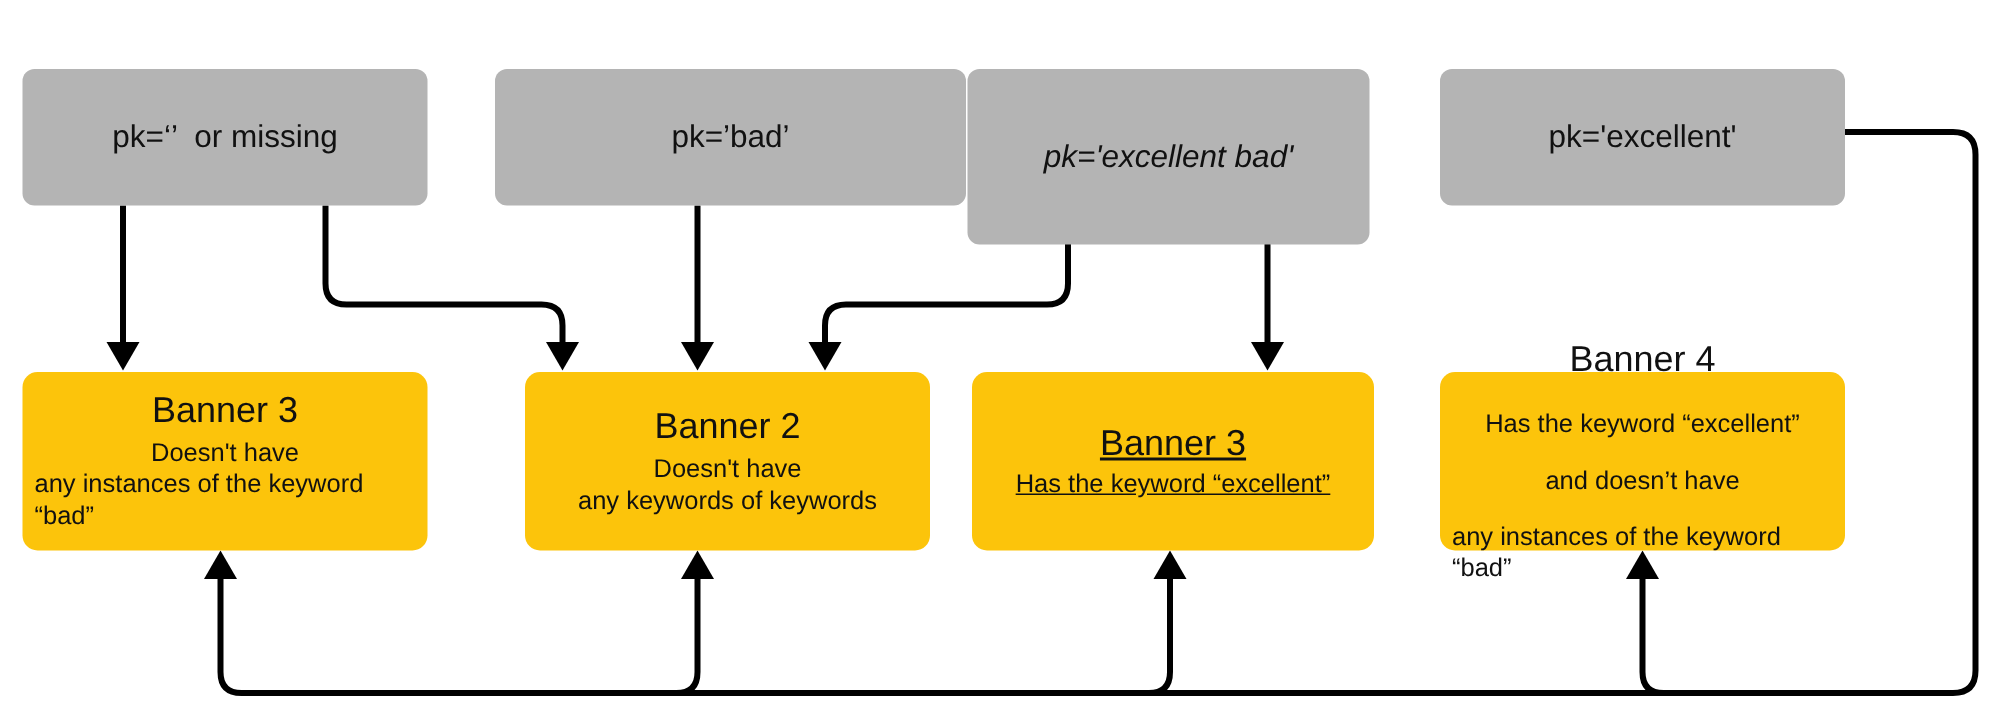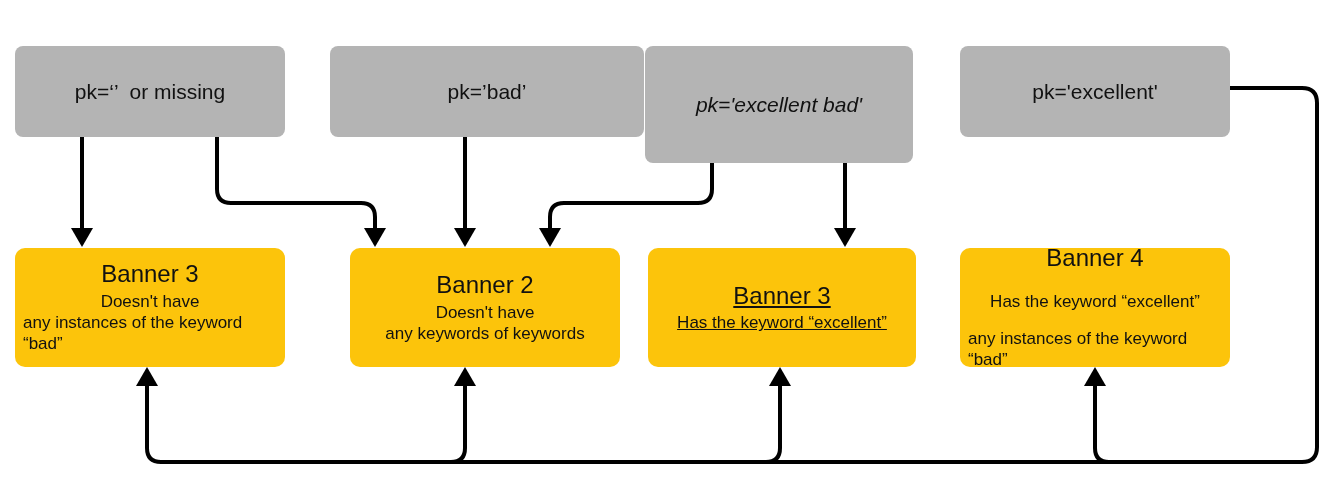--- a/index.html
+++ b/index.html
@@ -131,16 +131,17 @@
   </div>
 
   <div class="node banner" id="banner-3">
     <div class="title">Banner 3</div>
     <div class="line">Has the keyword “excellent”</div>
   </div>
 
   <div class="node banner" id="banner-4">
     <div class="title">Banner 4</div>
     <div class="line">Has the keyword “excellent”</div>
+    <div class="line">and doesn’t have</div>
     <div class="line">any instances of the keyword “bad”</div>
   </div>
 
 </div>
 
 </body></html>

